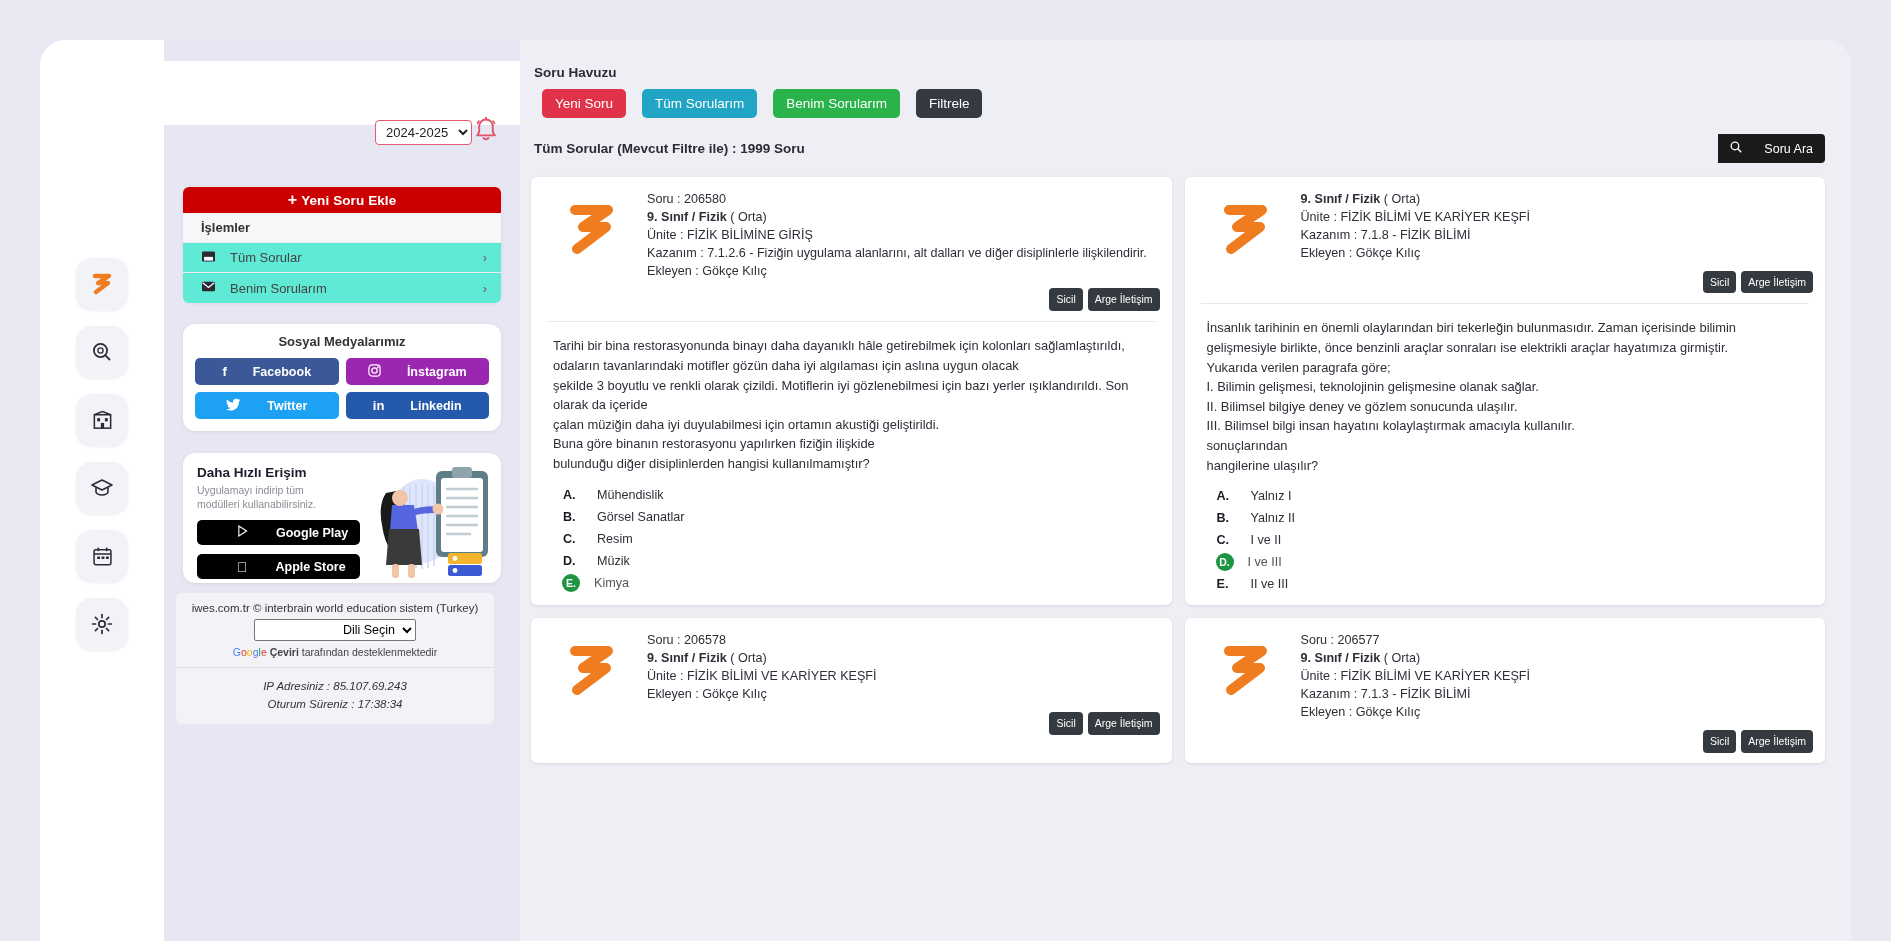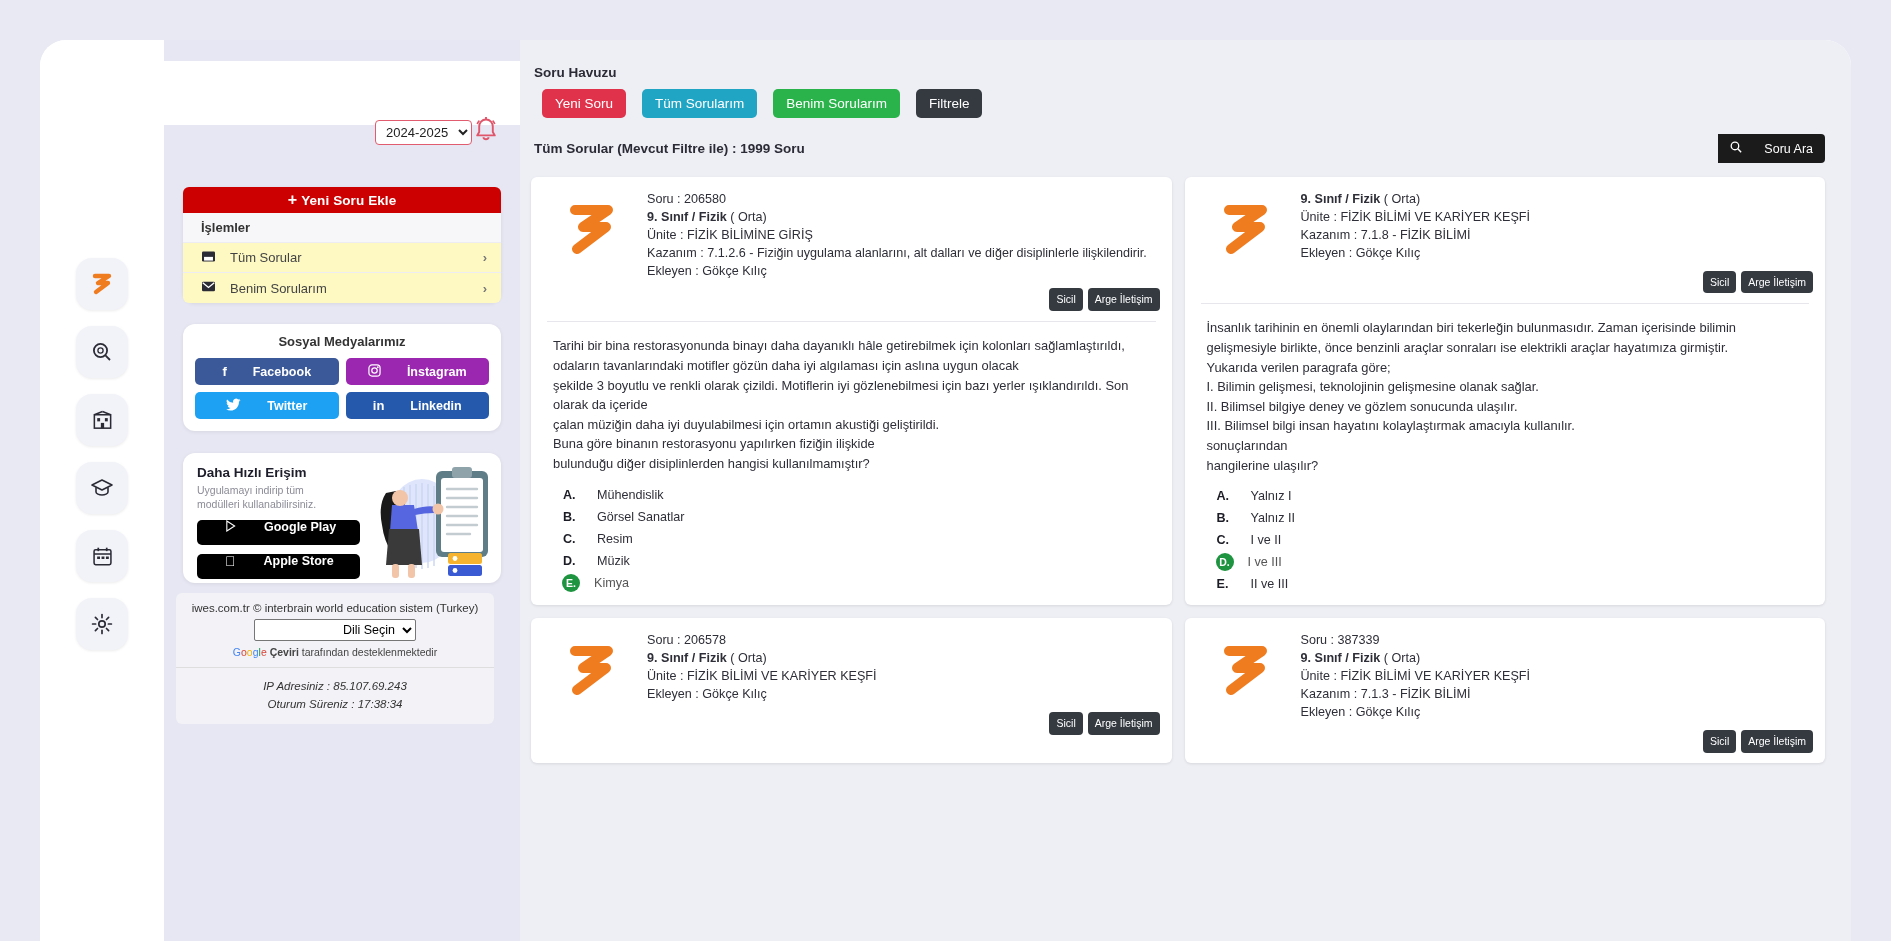--- a/index.html
+++ b/index.html
@@ -78,21 +78,21 @@
     display: flex; align-items: center; justify-content: center;
     font-size: 13.5px; font-weight: 700; cursor: pointer; letter-spacing: .1px;
   }
   .menu-card { position: absolute; left: 143px; top: 147px; width: 318px; }
   .menu-head {
     background: #f7f7fa; height: 30px; display: flex; align-items: center;
     padding-left: 18px; font-size: 13px; font-weight: 700; color: #333;
     border-bottom: 1px solid #ececf2;
   }
   .menu-row {
-    background: #fef9c3; height: 30px; display: flex; align-items: center;
+    background: #5eead4; height: 30px; display: flex; align-items: center;
     padding: 0 14px 0 18px; font-size: 13px; color: #444; cursor: pointer;
     border-bottom: 1px solid #ececf2; justify-content: space-between;
   }
   .menu-row:last-child { border-bottom: none; border-radius: 0 0 6px 6px; }
   .menu-row-left { display: flex; align-items: center; gap: 14px; }
   .chev { color: #777; font-size: 13px; font-weight: 700; }
 
   .social-card { position: absolute; left: 143px; top: 284px; width: 318px; padding: 10px 12px 12px; }
   .social-title { text-align: center; font-size: 13px; font-weight: 700; color: #333; margin-bottom: 9px; }
   .social-grid { display: grid; grid-template-columns: 1fr 1fr; gap: 7px; }
@@ -105,22 +105,22 @@
   .fb { background: #3b5998; }
   .ig { background: #9b27b0; }
   .tw { background: #1da1f2; }
   .li { background: #2559ab; }
 
   .promo-card { position: absolute; left: 143px; top: 413px; width: 318px; height: 130px; padding: 12px 0 0 14px; overflow: hidden; }
   .promo-t { font-size: 13.5px; font-weight: 700; color: #1d1d2b; }
   .promo-s { font-size: 10.5px; color: #8b8b97; line-height: 1.35; margin-top: 3px; width: 150px; }
   .store-btn {
     width: 163px; height: 25px; background: #000; color: #fff;
-    border-radius: 5px; display: flex; align-items: flex-start; gap: 28px;
-    padding-left: 28px; font-size: 12.5px; font-weight: 700; margin-top: 9px; cursor: pointer;
+    border-radius: 5px; display: flex; align-items: center; gap: 28px;
+    padding-left: 40px; font-size: 12.5px; font-weight: 700; margin-top: 9px; cursor: pointer;
   }
   .promo-art { position: absolute; right: 4px; bottom: 0; width: 135px; height: 118px; }
 
   .foot-card { position: absolute; left: 136px; top: 553px; width: 318px; padding: 9px 0 0; background:#f2f2f7; border-radius:6px; }
   .foot-line { text-align: center; font-size: 11.5px; color: #333; }
   .lang-select {
     display: block; margin: 5px auto 0; width: 162px; font-size: 12.5px;
     padding: 2px 4px; border: 1px solid #767676; border-radius: 2px;
     background: #fff; cursor: pointer; font-family: "Liberation Sans", sans-serif; text-align: right;
   }
@@ -544,21 +544,21 @@
 
     </div>
           <div class="qcard">
     <div class="qhead">
       <div class="qlogo">
                 <svg width="64" height="64" viewBox="0 0 64 64">
                   <path d="M16 13 L49 13 L24 30 L47 30 L18 52" stroke="#F07C20" stroke-width="10" fill="none" stroke-linejoin="round" stroke-linecap="round"></path>
                 </svg>
               </div>
       <div class="qmeta">
-        <div>Soru : 387339</div>
+        <div>Soru : 206577</div>
         <div><span class="bold">9. Sınıf / Fizik</span> ( Orta)</div>
         <div>Ünite : FİZİK BİLİMİ VE KARİYER KEŞFİ</div>
         <div>Kazanım : 7.1.3 - FİZİK BİLİMİ</div>
         <div>Ekleyen : Gökçe Kılıç</div>
         <div class="btnrow">
           <span class="minibtn">Sicil</span>
           <span class="minibtn">Arge İletişim</span>
         </div>
       </div>
     </div>

